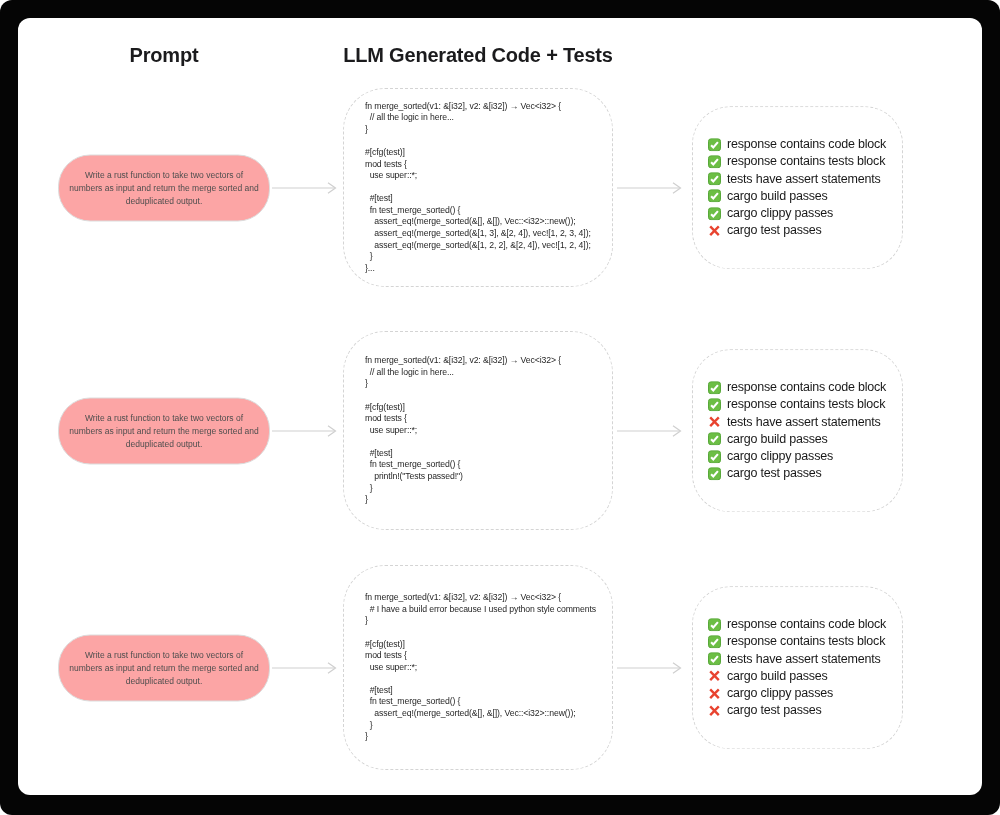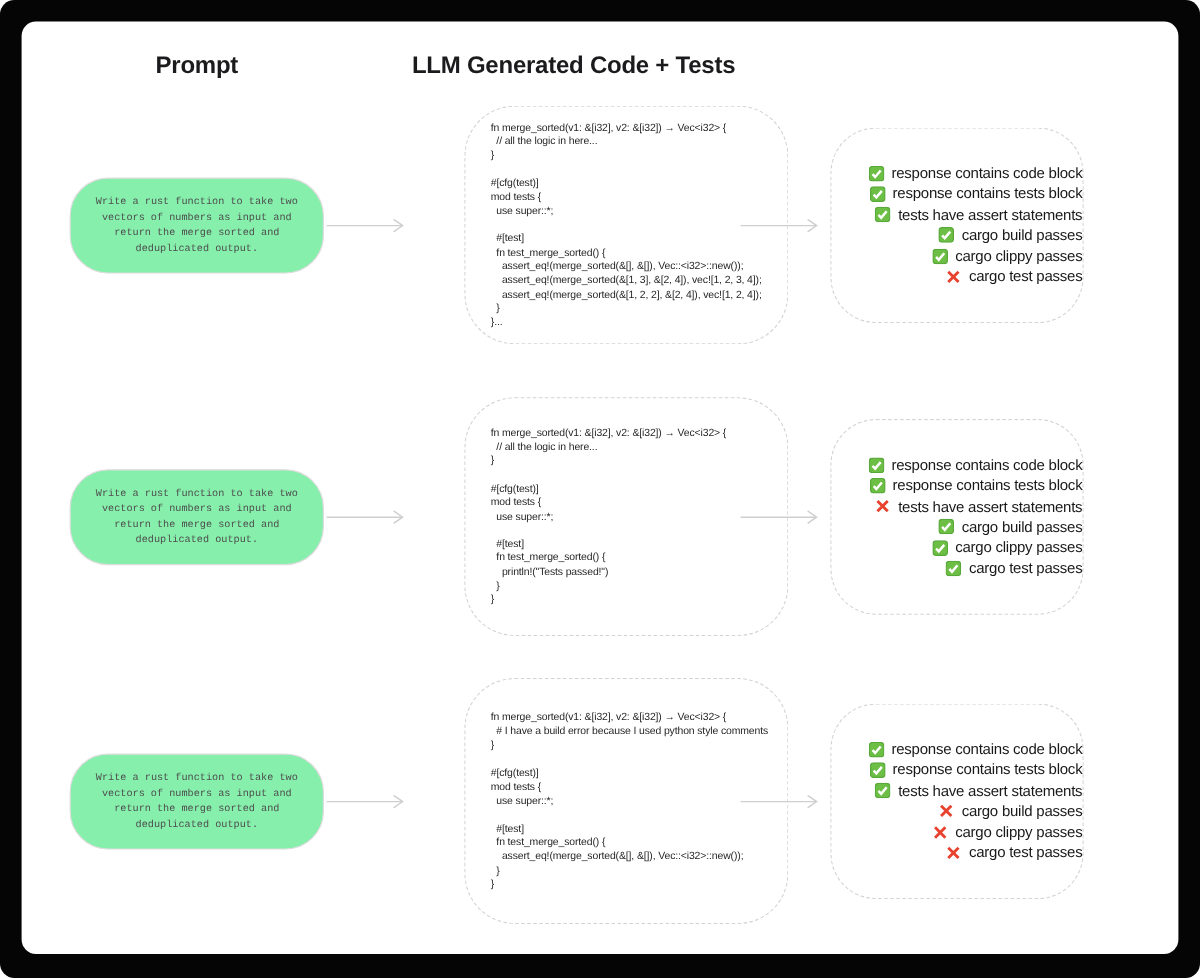--- a/index.html
+++ b/index.html
@@ -12,38 +12,38 @@
   .hdr-prompt{left:40px;width:212px;}
   .hdr-code{left:305px;width:310px;}
   .hdr-rubric{left:674px;width:211px;}
 
   .row{position:absolute;left:0;width:964px;}
   .row-0{top:70px;height:199px;}
   .row-1{top:313px;height:199px;}
   .row-2{top:547px;height:205px;}
 
   .prompt-box{position:absolute;left:40px;width:212px;top:50%;transform:translateY(-50%);
-              border:1.5px solid #dcdcdc;border-radius:32px;background:#86efac;box-sizing:border-box;
-              padding:13px 9px;font-family:Liberation Mono, monospace;}
+              border:1.5px solid #dcdcdc;border-radius:32px;background:#fca5a5;box-sizing:border-box;
+              padding:13px 9px;}
   .prompt-text{font-size:8.5px;line-height:13px;color:#4e4e4e;text-align:center;}
 
   .arrow{position:absolute;top:50%;transform:translateY(-50%);display:block;}
   .arrow-a{left:254px;}
   .arrow-b{left:599px;}
 
   .code-box{position:absolute;left:325px;width:270px;top:0;height:100%;
             border:1.5px dashed #d4d4d4;border-radius:42px;box-sizing:border-box;
-            display:flex;align-items:center;overflow:hidden;background:#fff;margin-left:44px;}
+            display:flex;align-items:center;overflow:hidden;background:#fff;}
   .code-text{margin:0;padding-left:21px;font-family:"Liberation Sans",sans-serif;
              font-size:8.7px;line-height:11.6px;color:#262626;white-space:pre;letter-spacing:-0.1px;}
 
   .rubric-box{position:absolute;left:674px;width:211px;top:50%;transform:translateY(-50%);
               border:1.5px dashed #d4d4d4;border-radius:38px;box-sizing:border-box;background:#fff;
               padding:31px 0 31px 15px;display:flex;flex-direction:column;justify-content:center;gap:4.3px;}
-  .rubric-item{display:flex;align-items:center;gap:6px;height:13px;justify-content:flex-end;}
+  .rubric-item{display:flex;align-items:center;gap:6px;height:13px;}
   .rubric-item svg{flex:0 0 auto;display:block;}
   .rubric-label{font-size:12.5px;color:#191919;white-space:nowrap;letter-spacing:-0.2px;}
 </style>
 </head>
 <body>
 
 <div class="frame">
   <div class="card">
 
     <div class="col-header hdr-code">LLM Generated Code + Tests</div>

